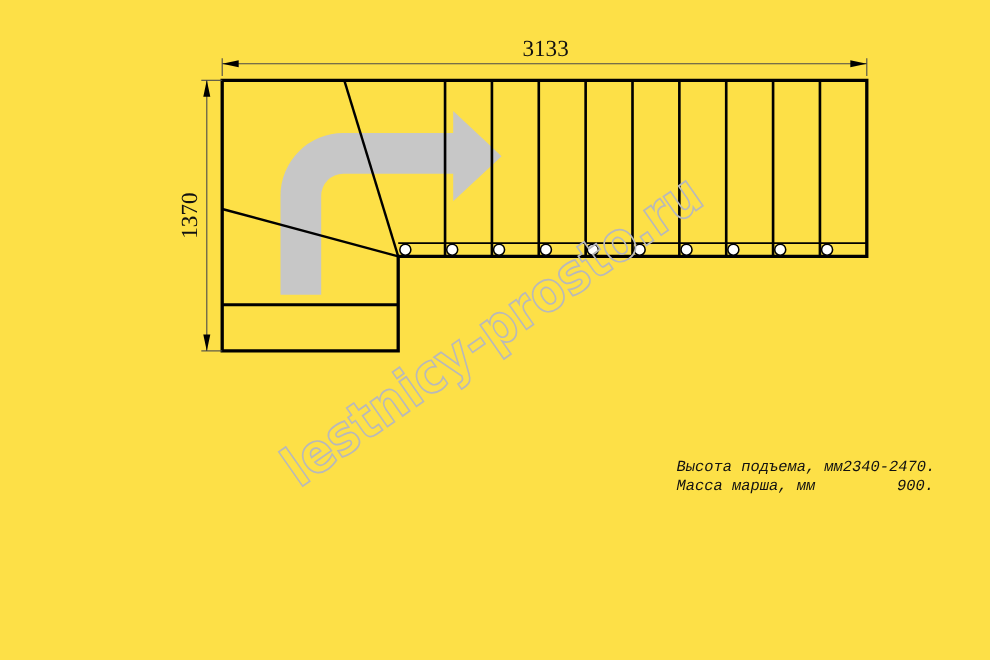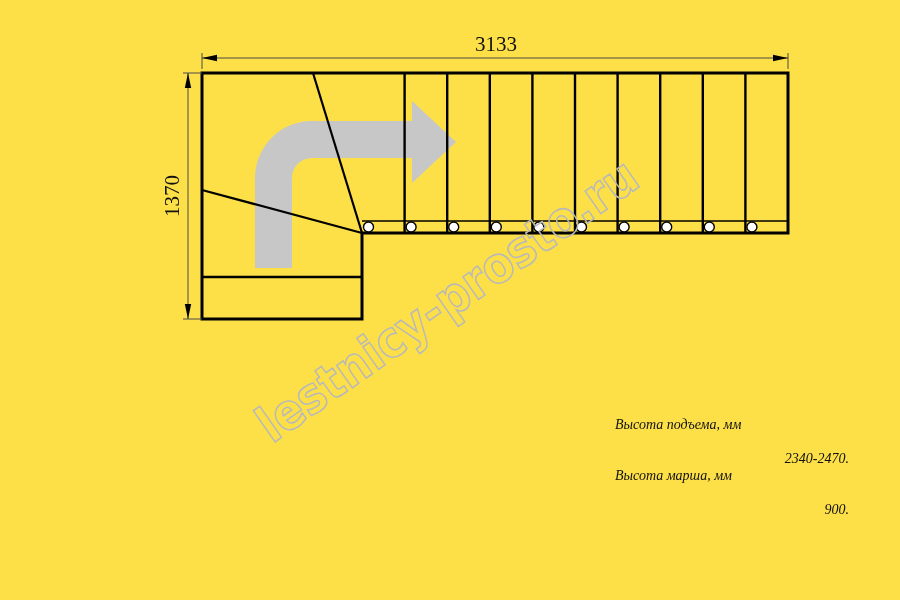--- a/index.html
+++ b/index.html
@@ -3,25 +3,25 @@
 <meta charset="utf-8">
 <style>
   html,body{margin:0;padding:0;background:#ffffff;}
   .canvas{position:relative;width:900px;height:600px;background:#fde047;overflow:hidden;
           font-family:"Liberation Sans",sans-serif;}
   .drawing-svg{position:absolute;left:0;top:0;}
   .dim-text{font-family:"Liberation Serif",serif;font-size:21px;fill:#111111;}
   .watermark-text{font-family:"DejaVu Sans",sans-serif;font-weight:bold;
                   fill:none;stroke:#b9b9b9;stroke-width:1.6px;}
   .specs{position:absolute;left:615px;top:417px;width:234px;
-         font-family:Liberation Serif, serif;font-style:italic;
+         font-family:Liberation Mono, monospace;font-style:italic;
          font-size:14px;color:#111111;}
   .spec-row{display:flex;justify-content:space-between;line-height:16.6px;white-space:nowrap;}
   .spec-label{text-align:left;}
-  .spec-value{text-align:right;margin-top:34px;}
+  .spec-value{text-align:right;}
 </style>
 </head>
 <body>
 
 <div class="canvas">
 
   <svg class="drawing-svg" width="900" height="600" viewBox="0 0 900 600">
 
     <path d="M 255 268 L 255 178 A 57 57 0 0 1 312 121 L 412 121 L 412 101
              L 456 142 L 412 183 L 412 158 L 312 158 A 20 20 0 0 0 292 178
@@ -83,18 +83,18 @@
 
     <text class="watermark-text" transform="translate(272,444) rotate(-35)" font-size="50" textLength="452" lengthAdjust="spacingAndGlyphs">lestnicy-prosto.ru</text>
   </svg>
 
   <div class="specs">
     <div class="spec-row">
       <span class="spec-label">Высота подъема, мм</span>
       <span class="spec-value">2340-2470.</span>
     </div>
     <div class="spec-row">
-      <span class="spec-label">Высота марша, мм</span>
+      <span class="spec-label">Масса марша, мм</span>
       <span class="spec-value">900.</span>
     </div>
   </div>
 
 </div>
 
 </body></html>

